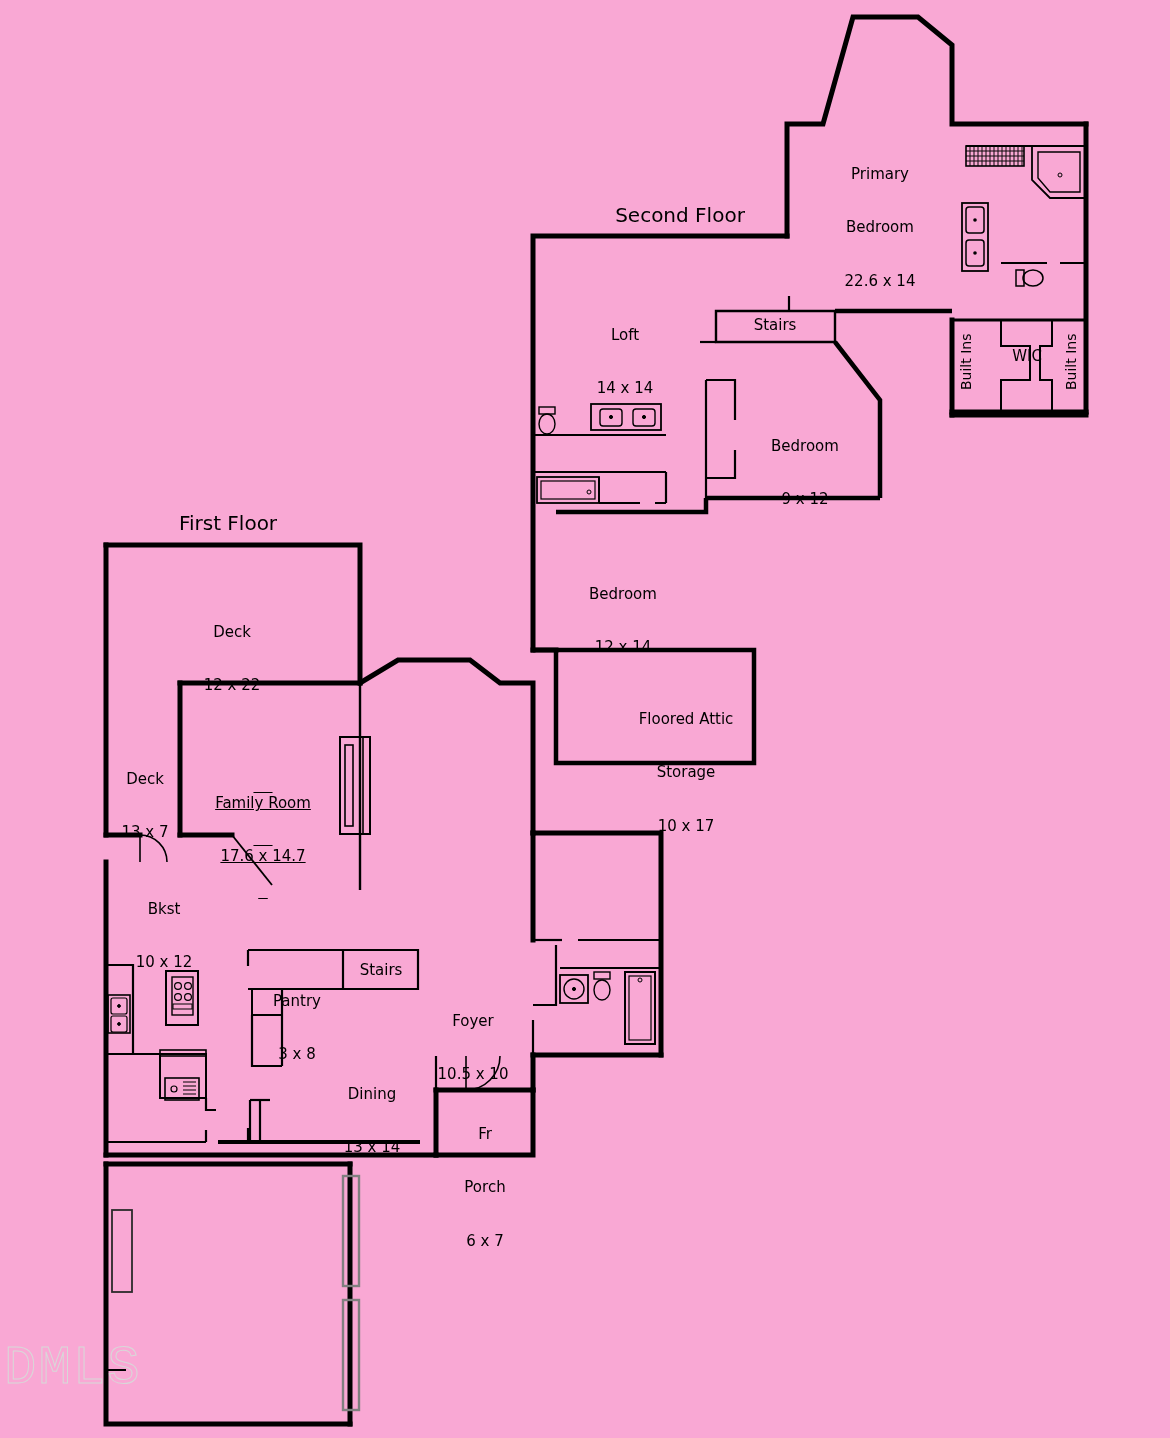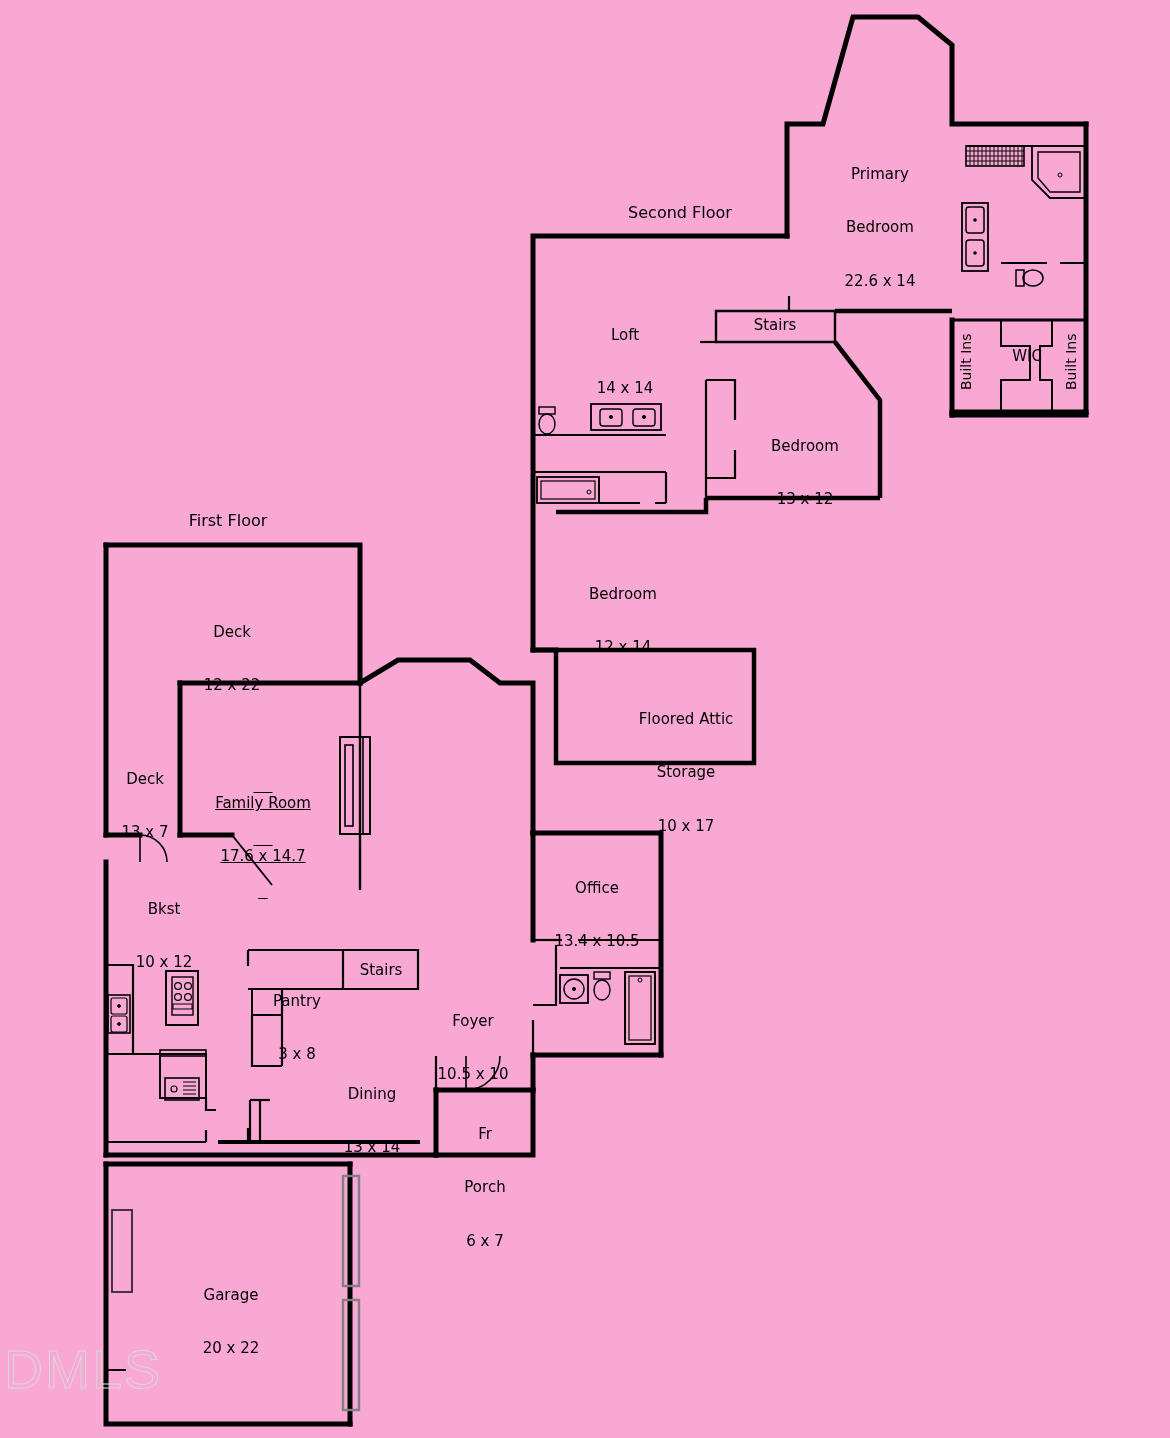--- a/index.html
+++ b/index.html
@@ -1,25 +1,25 @@
 <!DOCTYPE html>
 <html><head>
 <meta charset="utf-8">
 <style>
   html,body{margin:0;padding:0;background:#ffffff;}
   body{font-family:"DejaVu Sans","Liberation Sans",sans-serif;}
   #page{position:relative;width:1170px;height:1438px;background:#f9a8d4;overflow:hidden;}
   #plan{position:absolute;left:0;top:0;width:1170px;height:1438px;}
   .lbl{position:absolute;text-align:center;color:#000;line-height:1.18;white-space:pre;}
   .lbl-room{font-size:15px;}
-  .lbl-floor{font-size:16px;}
+  .lbl-floor{font-size:20px;}
   .lbl-small{font-size:14px;}
   .vert{writing-mode:vertical-rl;transform:rotate(180deg);}
   #watermark{position:absolute;left:4px;top:1338px;font-size:54px;letter-spacing:2px;
-             color:transparent;-webkit-text-stroke:1px #d8d8d8;font-family:Liberation Sans, sans-serif;}
+             color:transparent;-webkit-text-stroke:1px #d8d8d8;font-family:Liberation Mono, monospace;}
 </style>
 </head>
 <body>
 
 <div id="page">
 
   <svg id="plan" viewBox="0 0 1170 1438">
     <g fill="none" stroke="#000" stroke-width="5" stroke-linecap="square" stroke-linejoin="miter">
 
       <path d="M787,236 L787,124 L823,124 L853,17 L918,17 L952,45 L952,124 L1086,124"></path>
@@ -227,21 +227,21 @@
 
   <div class="lbl lbl-room" style="left:550px;top:292px;width:150px;">
     <div>Loft</div>
     <div>14 x 14</div>
   </div>
 
   <div class="lbl lbl-room" style="left:720px;top:317px;width:110px;">Stairs</div>
 
   <div class="lbl lbl-room" style="left:730px;top:403px;width:150px;">
     <div>Bedroom</div>
-    <div>13 x 12</div>
+    <div>9 x 12</div>
   </div>
 
   <div class="lbl lbl-room" style="left:548px;top:551px;width:150px;">
     <div>Bedroom</div>
     <div>12 x 14</div>
   </div>
 
   <div class="lbl lbl-room" style="left:603px;top:676px;width:166px;">
     <div>Floored Attic</div>
     <div>Storage</div>
@@ -278,42 +278,34 @@
   </div>
 
 
   <div class="lbl lbl-room" style="left:252px;top:958px;width:90px;">
     <div>Pantry</div>
     <div>3 x 8</div>
   </div>
 
   <div class="lbl lbl-room" style="left:346px;top:962px;width:70px;">Stairs</div>
 
-  <div class="lbl lbl-room" style="left:535px;top:845px;width:124px;">
-    <div>Office</div>
-    <div>13.4 x 10.5</div>
-  </div>
 
   <div class="lbl lbl-room" style="left:414px;top:978px;width:118px;">
     <div>Foyer</div>
     <div>10.5 x 10</div>
   </div>
 
   <div class="lbl lbl-room" style="left:308px;top:1051px;width:128px;">
     <div>Dining</div>
     <div>13 x 14</div>
   </div>
 
 
   <div class="lbl lbl-room" style="left:444px;top:1091px;width:82px;">
     <div>Fr</div>
     <div>Porch</div>
     <div>6 x 7</div>
   </div>
 
-  <div class="lbl lbl-room" style="left:167px;top:1252px;width:128px;">
-    <div>Garage</div>
-    <div>20 x 22</div>
-  </div>
 
   <div id="watermark">DMLS</div>
 
 </div>
 
 </body></html>

